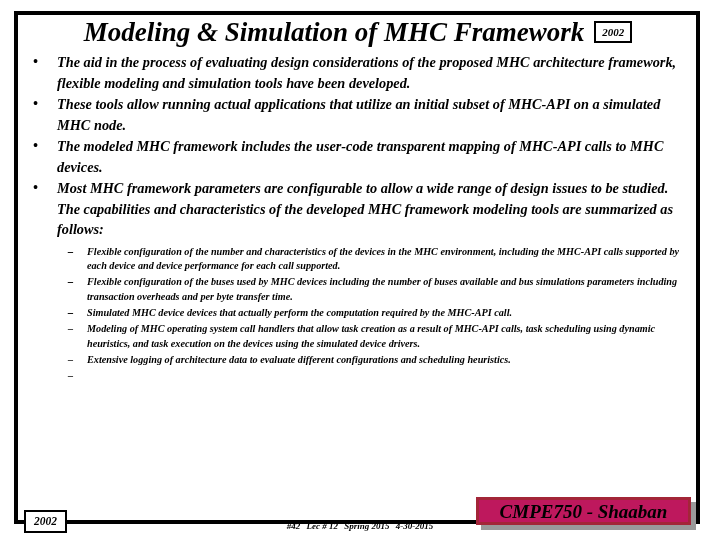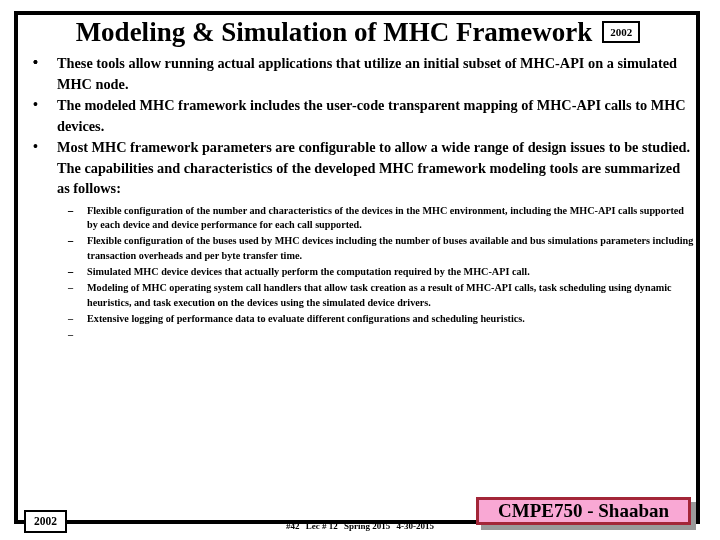--- a/index.html
+++ b/index.html
@@ -14,20 +14,21 @@
     overflow: hidden;
     font-family: "Liberation Serif", "DejaVu Serif", serif;
     color: #000000;
   }
 
   .slide {
     position: relative;
     width: 720px;
     height: 540px;
     background: #ffffff;
+    font-style: italic;
   }
 
   
   .frame {
     position: absolute;
     left: 14px;
     top: 11px;
     width: 686px;
     height: 513px;
     border: 4px solid #000000;
@@ -170,23 +171,23 @@
     background: #9a9a9a;
   }
   .course-badge {
     position: absolute;
     left: 0;
     top: 0;
     width: 215px;
     height: 28px;
     box-sizing: border-box;
     border: 3px solid #a32638;
-    background: #f9a8d4;
+    background: #be185d;
     display: flex;
-    align-items: flex-start;
+    align-items: center;
     justify-content: center;
   }
   .course-badge-text {
     font-family: "Liberation Serif", "DejaVu Serif", serif;
     font-weight: bold;
     font-size: 19px;
     line-height: 21px;
     color: #000000;
     white-space: nowrap;
   }
@@ -200,20 +201,21 @@
 
   <div class="title-row">
     <div class="title">Modeling &amp; Simulation of MHC Framework</div>
     <div class="year-badge">2002</div>
   </div>
 
   <div class="body-area">
     <ul class="lvl1">
       <li>
         <span class="b-mark">•</span>
+        <span>The aid in the process  of evaluating design considerations of  the proposed MHC architecture framework, flexible modeling and simulation tools have been developed.</span>
       </li>
       <li>
         <span class="b-mark">•</span>
         <span>These tools allow running actual applications that utilize an initial subset of MHC-API on a simulated MHC node.</span>
       </li>
       <li>
         <span class="b-mark">•</span>
         <span>The modeled MHC framework includes the user-code transparent mapping of MHC-API calls to MHC devices.</span>
       </li>
       <li>
@@ -241,21 +243,21 @@
           <li>
             <span class="d-mark">–</span>
             <span>Simulated MHC device devices that actually perform the computation required by the MHC-API call.</span>
           </li>
           <li>
             <span class="d-mark">–</span>
             <span>Modeling of MHC operating system call handlers that allow  task creation as a result of MHC-API calls, task scheduling using  dynamic heuristics, and task execution on the devices using the simulated device drivers.</span>
           </li>
           <li>
             <span class="d-mark">–</span>
-            <span>Extensive logging of performance data  to evaluate different configurations and scheduling heuristics.</span>
+            <span>Extensive logging of architecture data  to evaluate different configurations and scheduling heuristics.</span>
           </li>
           <li>
             <span class="d-mark">–</span>
           </li>
         </ul>
       </li>
     </ul>
   </div>
 
   <div class="footer-year">2002</div>

